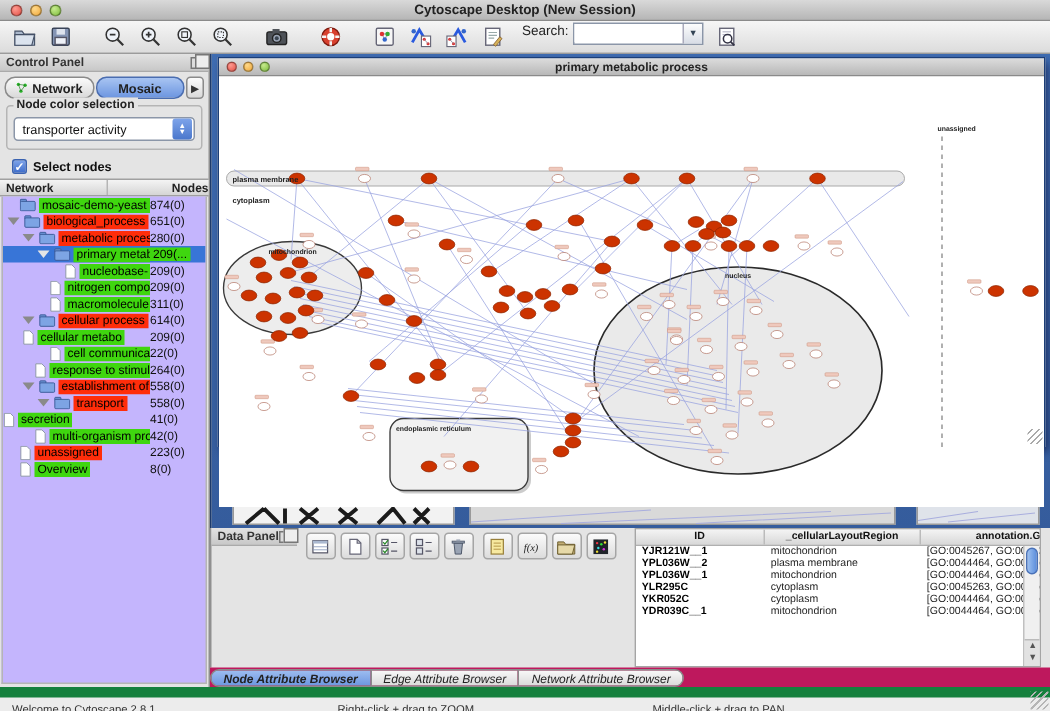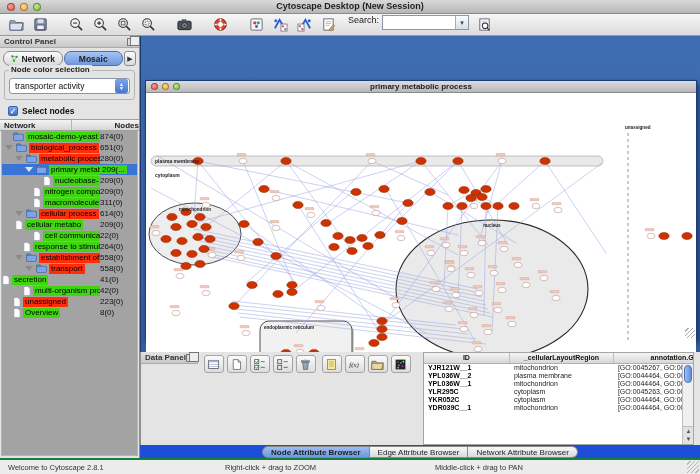--- a/index.html
+++ b/index.html
@@ -59,39 +59,39 @@
     align-items:center;justify-content:center;color:#fff;font-size:5px;line-height:4px;}
   .chkrow{display:flex;align-items:center;gap:4px;padding:4px 8px 3px;}
   .chk{width:10px;height:10px;border-radius:2px;border:1px solid #3a62b0;
     background:linear-gradient(#7ea4ea,#3f6ecb);color:#fff;font-size:8px;line-height:9px;
     text-align:center;font-weight:bold;cursor:pointer;}
   .chklbl{font-size:8.5px;font-weight:bold;color:#111;}
   .treehead{display:flex;height:12px;border-top:1px solid #a0a0a0;border-bottom:1px solid #a0a0a0;
     background:linear-gradient(#f4f4f4,#d5d5d5);font-size:8px;font-weight:bold;color:#222;}
   .treehead .c1{width:99px;border-right:1px solid #b5b5b5;padding-left:4px;line-height:11px;}
   .treehead .c2{flex:1;padding-left:3px;line-height:11px;margin-left:40px;}
-  .treebox{flex:1;background:#a3a3a3;border:1px solid #b5b5b5;border-top:none;margin:0 1px 2px 1px;
+  .treebox{flex:1;background:#c4b5fd;border:1px solid #b5b5b5;border-top:none;margin:0 1px 2px 1px;
     overflow:hidden;}
   .trow{display:flex;align-items:center;height:11px;font-size:8px;white-space:nowrap;cursor:pointer;}
   .trow.sel{background:#3875d7;}
   .trow .lab{flex:1;overflow:hidden;display:flex;align-items:center;gap:2px;}
   .trow .cnt{width:37px;color:#111;}
   .chip{padding:0 2px;color:#000;line-height:10px;}
   .chip.green{background:#3fd60f;}
   .chip.red{background:#ff2d0a;}
   .tri{width:0;height:0;border-left:4px solid transparent;border-right:4px solid transparent;
     border-top:5px solid #8a8a8a;margin-right:1px;flex:none;}
   .trow.sel .tri{border-top-color:#e5e5e5;}
   .tico{flex:none;display:flex;}
   
   .mdi{position:absolute;left:140px;top:36px;width:560px;height:316px;
     background:linear-gradient(#3f6db3,#355c9c);border-left:1px solid #1d3a6b;overflow:hidden;}
   .frag{position:absolute;}
   .netwin{position:absolute;left:4px;top:2px;width:552px;height:260px;background:#fff;
-    border:1px solid #1c3e77;box-shadow:2px 3px 6px rgba(0,0,40,.5);margin-top:42px;}
+    border:1px solid #1c3e77;box-shadow:2px 3px 6px rgba(0,0,40,.5);}
   .wtitle{height:12px;background:linear-gradient(#dcdcdc,#b8b8b8);border-bottom:1px solid #8a8a8a;
     position:relative;}
   .wtitle .lights{left:5px;top:2px;gap:4px;}
   .wtitle .light{width:7px;height:7px;}
   .wtitle .wt{position:absolute;left:0;right:0;top:1px;text-align:center;font-size:8px;
     font-weight:bold;color:#222;}
   .netcanvas{position:relative;width:550px;height:287px;background:#fff;overflow:hidden;}
   .grip{position:absolute;right:1px;bottom:1px;width:10px;height:10px;
     background:repeating-linear-gradient(135deg,transparent 0 2px,#aaa 2px 3px);}
   
@@ -111,29 +111,29 @@
   .drow{display:grid;grid-template-columns:86px 104px 212px 135px;height:8px;}
   .drow div{font-size:7px;line-height:8px;padding-left:4px;overflow:hidden;white-space:nowrap;color:#222;}
   .drow div:first-child{font-weight:bold;color:#000;}
   .vscroll{position:absolute;right:0;top:11px;bottom:0;width:11px;background:#f0f0f0;
     border-left:1px solid #c0c0c0;}
   .vthumb{position:absolute;left:1px;top:1px;width:8px;height:18px;border-radius:4px;
     background:linear-gradient(90deg,#9cc0f0,#5d8fdd);border:1px solid #4a72b8;}
   .varrows{position:absolute;left:0;bottom:0;width:11px;height:18px;background:#e2e2e2;
     border-top:1px solid #bbb;font-size:6px;line-height:8px;text-align:center;color:#555;}
   
-  .btabs{position:absolute;left:140px;top:445px;width:560px;height:13px;background:#1d4ed8;
-    display:flex;justify-content:center;align-items:center;}
+  .btabs{position:absolute;left:140px;top:445px;width:560px;height:13px;background:#be185d;
+    display:flex;align-items:center;font-style:italic;}
   .btab{height:12px;border:1px solid #8a8a8a;border-left:none;font-size:8px;
     background:linear-gradient(#f8f8f8,#dadada);color:#222;padding:0 8px;line-height:11px;cursor:pointer;}
   .btab:first-child{border-left:1px solid #8a8a8a;border-radius:6px 0 0 6px;}
   .btab:last-child{border-radius:0 6px 6px 0;}
   .btab.sel{background:linear-gradient(#9dbdf0,#6d97e0);font-weight:bold;}
   .statusbar{position:absolute;left:0;top:458px;width:700px;height:16px;background:#ececec;
-    border-top:2px solid #15803d;}
+    border-top:7px solid #15803d;}
   .stext{position:absolute;top:3px;font-size:7.5px;color:#333;}
   .appgrip{position:absolute;right:1px;bottom:1px;width:12px;height:12px;
     background:repeating-linear-gradient(135deg,transparent 0 2px,#b5b5b5 2px 3px);}
 </style>
 </head>
 <body>
 
 <div id="app">
 
   <div class="titlebar">

